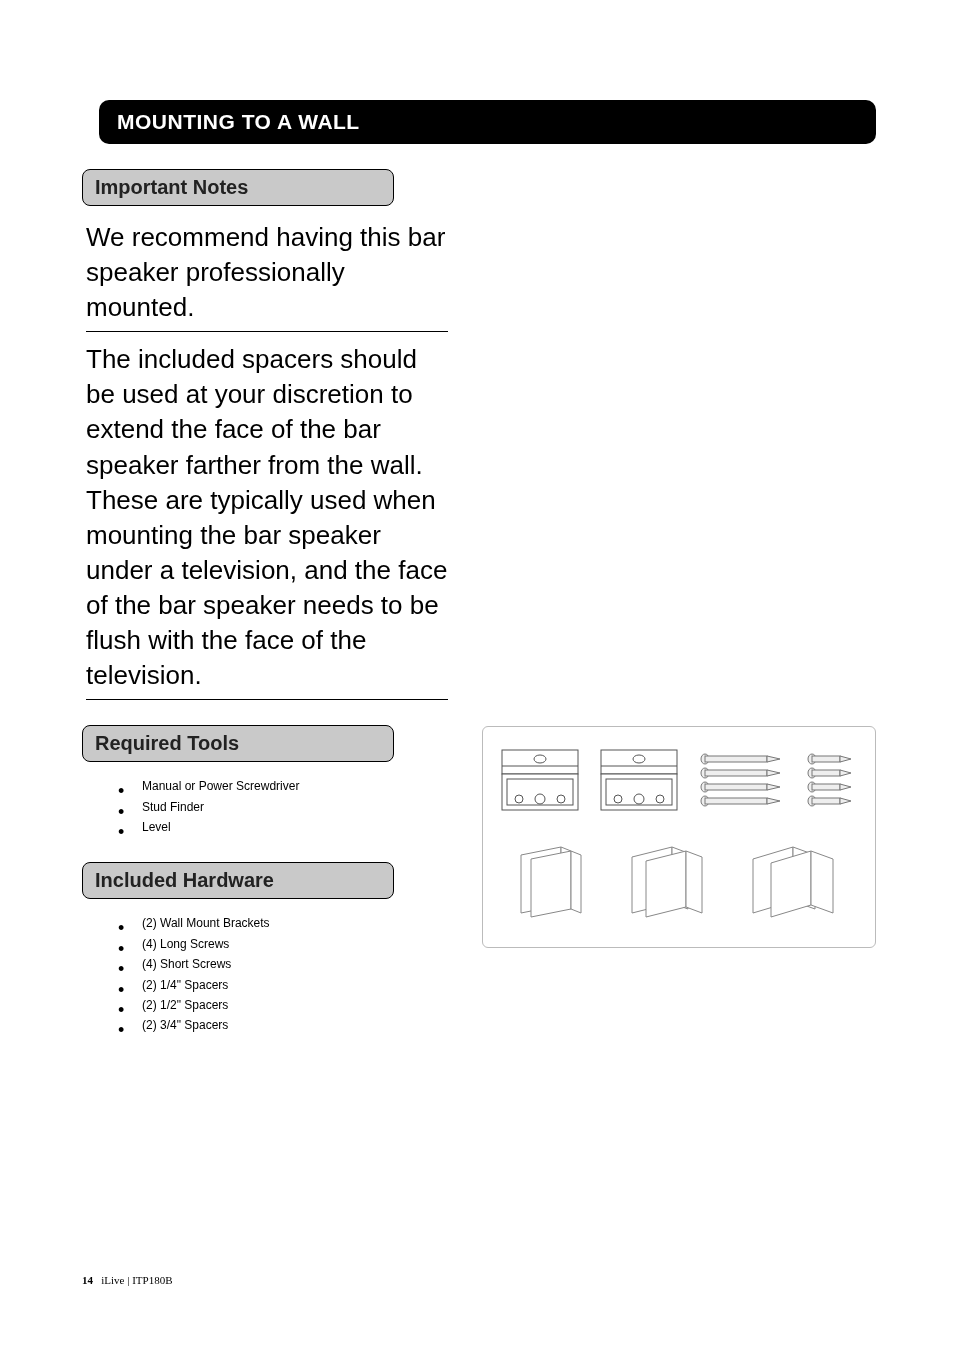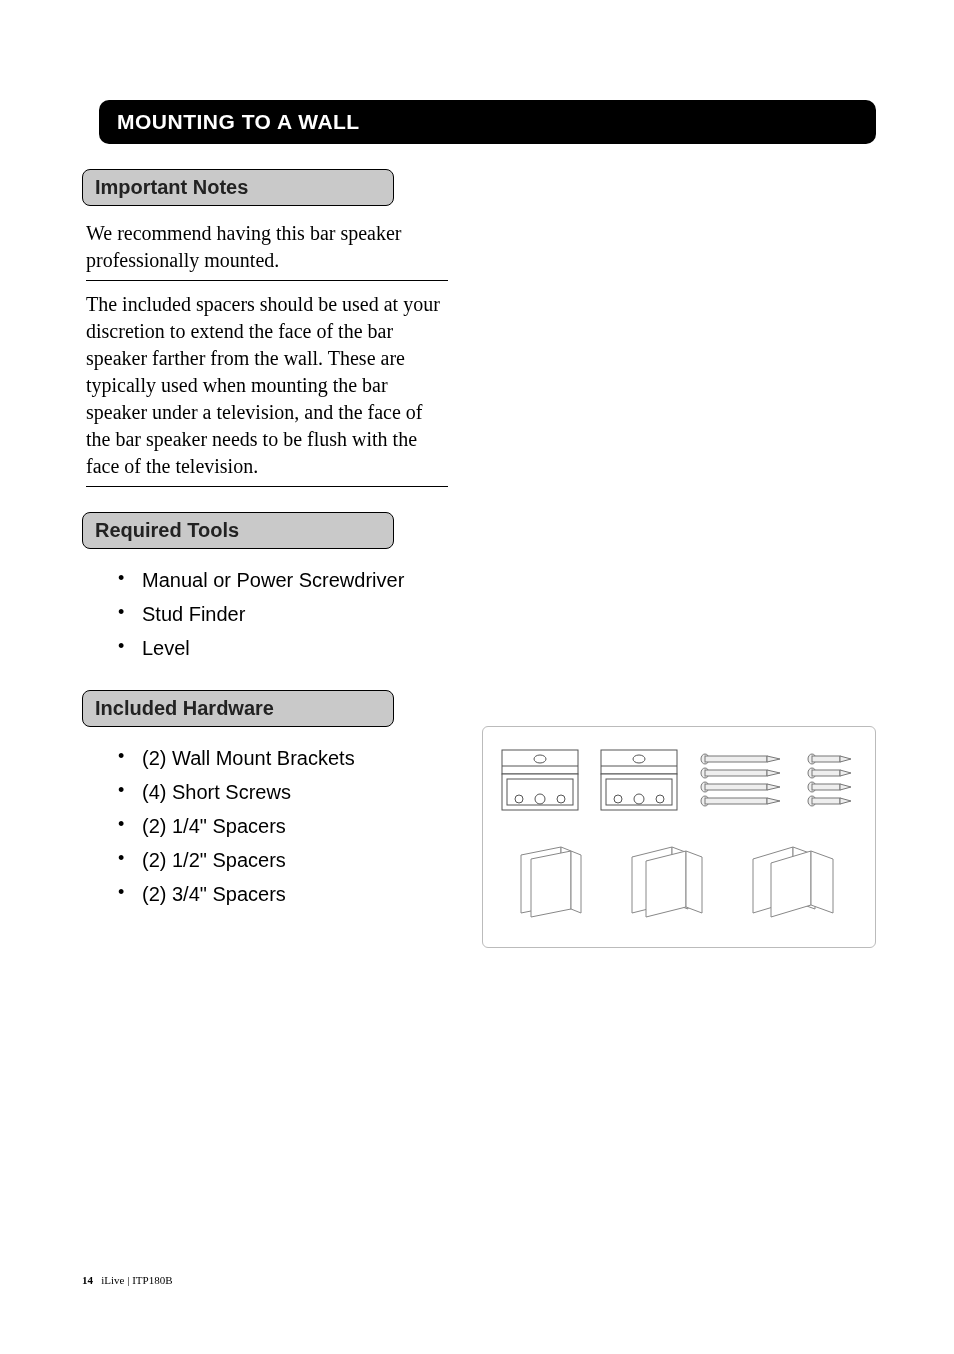--- a/index.html
+++ b/index.html
@@ -33,38 +33,37 @@
       border: 1px solid #000;
       border-radius: 8px;
       padding: 6px 12px;
       font-weight: 700;
       font-size: 20px;
       color: #222;
       width: 312px;
     }
     .note-block { margin-top: 14px; padding: 0 4px; }
     .note-para {
-      font-size: 20px;
+      font-size: 26px;
       line-height: 1.35;
       margin-bottom: 4px;
-      font-family: Liberation Serif, serif;
     }
     .note-divider {
       border: none;
       border-top: 1px solid #000;
       margin: 6px 0 10px 0;
     }
     ul.bullets {
       margin-top: 14px;
       padding-left: 36px;
       list-style: none;
     }
     ul.bullets li {
       position: relative;
-      font-size: 20px;
+      font-size: 12px;
       line-height: 1.7;
       padding-left: 24px;
     }
     ul.bullets li::before {
       content: "•";
       position: absolute;
       left: 0;
       top: 0;
       font-size: 18px;
     }
@@ -118,20 +117,21 @@
         <li><span>Manual or Power Screwdriver</span></li>
         <li><span>Stud Finder</span></li>
         <li><span>Level</span></li>
       </ul>
 
       <div class="subhead">
         <span>Included Hardware</span>
       </div>
       <ul class="bullets">
         <li><span>(2) Wall Mount Brackets</span></li>
+        <li><span>(4) Long Screws</span></li>
         <li><span>(4) Short Screws</span></li>
         <li><span>(2) 1/4" Spacers</span></li>
         <li><span>(2) 1/2" Spacers</span></li>
         <li><span>(2) 3/4" Spacers</span></li>
       </ul>
 
     </div>
 
     <div class="right-col">
       <div style="height:560px;"></div>

